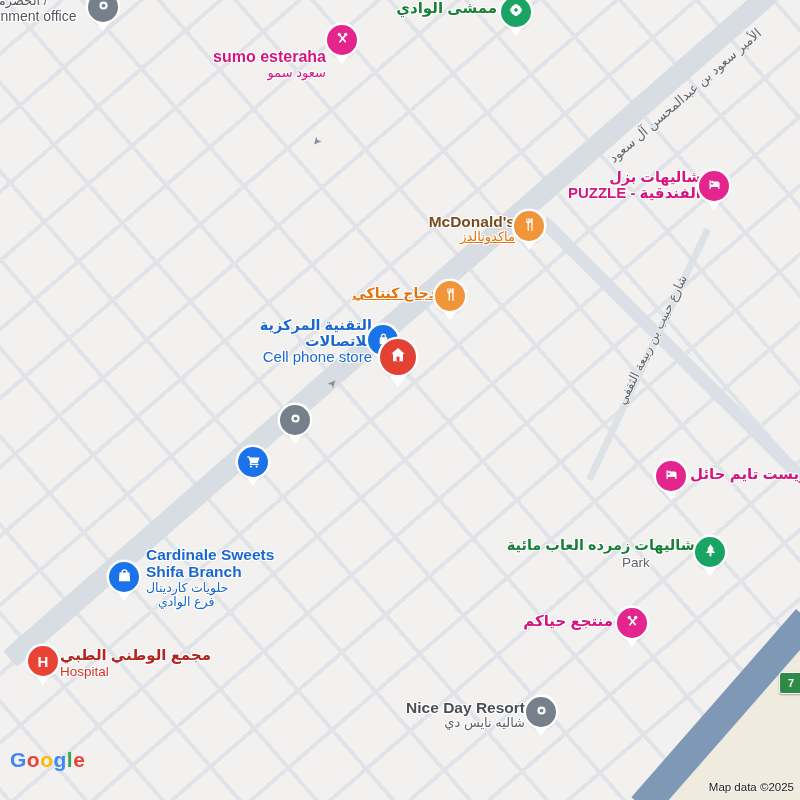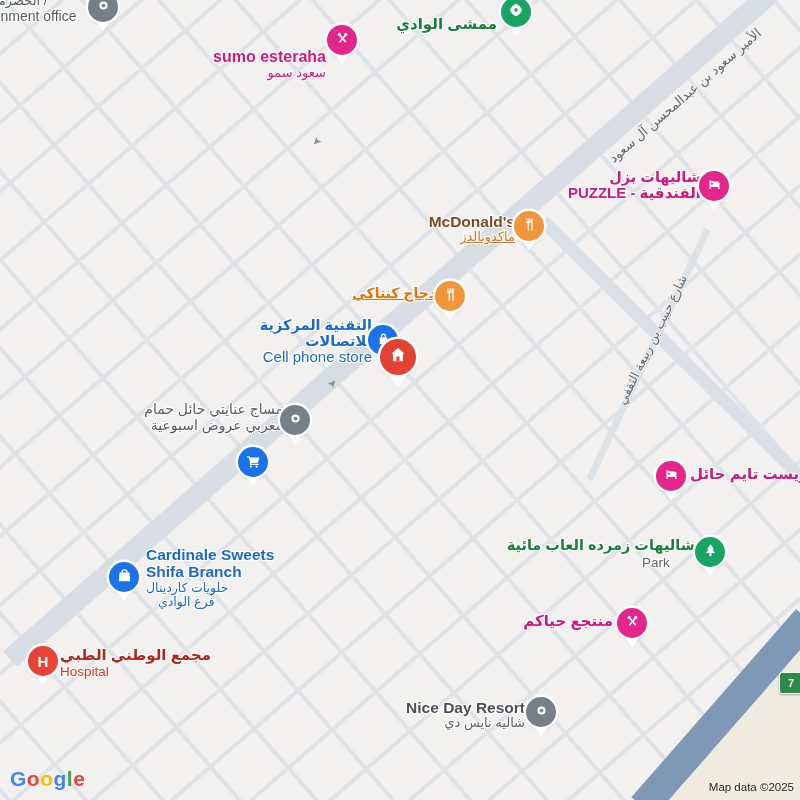--- a/index.html
+++ b/index.html
@@ -34,21 +34,21 @@
     border:6px solid transparent;border-top:8px solid #fff;border-bottom:0;}
   .pin.pink{background:#e5258e;} .pin.orange{background:#f0953a;} .pin.blue{background:#1a73e8;}
   .pin.green{background:#19a463;} .pin.red{background:#e94335;} .pin.gray{background:#75808b;}
   .pin.dest{width:36px;height:36px;background:#e34133;z-index:6;}
   .pin.dest::after{border-width:8px;border-top-width:11px;}
   .pin.under{z-index:4;}
   .pin .hletter{color:#fff;font-weight:bold;font-size:15px;}
 
   .arrow{position:absolute;color:#8a9099;font-size:11px;z-index:2;}
 
-  .logo{position:absolute;left:10px;top:767px;z-index:10;font-size:21px;font-weight:bold;letter-spacing:.5px;cursor:pointer;}
+  .logo{position:absolute;left:10px;top:748px;z-index:10;font-size:21px;font-weight:bold;letter-spacing:.5px;cursor:pointer;}
   .logo span{display:inline-block;}
   .lg-b{color:#4285F4;} .lg-r{color:#EA4335;} .lg-y{color:#FBBC05;} .lg-g{color:#34A853;}
   .attrib{position:absolute;right:6px;top:781px;z-index:10;font-size:11.5px;color:#1a1a1a;
     text-shadow:0 0 2px #fff,0 0 2px #fff;}
   .shield{position:absolute;left:779px;top:672px;width:22px;height:20px;background:#2e8b47;
     border:1.5px solid #fff;border-radius:3px;z-index:3;display:flex;align-items:center;justify-content:center;
     color:#fff;font-size:11px;font-weight:bold;box-shadow:0 1px 2px rgba(0,0,0,.3);}
 </style>
 </head>
 <body>
@@ -70,21 +70,21 @@
   <div class="lbl gray-t" style="left:-12px;top:-6px;">
     <div style="font-size:13px;">الحضرمي /</div>
     <div style="font-size:14px;">ernment office</div>
   </div>
 
   <div class="lbl pink-t" style="right:474px;top:24px;text-align:right;">
     <div class="b" style="font-size:16px;margin-top:24px;">sumo esteraha</div>
     <div style="font-size:13px;">سعود سمو</div>
   </div>
 
-  <div class="lbl green-t b" style="right:303px;top:0px;font-size:15px;margin-top:16px;">
+  <div class="lbl green-t b" style="right:303px;top:0px;font-size:15px;">
     <span>ممشى الوادي</span>
   </div>
 
   <div class="lbl pink-t b" style="right:99px;top:169px;text-align:right;">
     <div style="font-size:14.5px;">شاليهات بزل</div>
     <div dir="rtl" style="font-size:15px;">الفندقية - PUZZLE</div>
   </div>
 
   <div class="lbl" style="right:285px;top:213px;text-align:right;">
     <div class="b" style="font-size:15.5px;color:#7b4b1e;">McDonald's</div>
@@ -94,36 +94,32 @@
   <div class="lbl orange-t b" style="right:364px;top:286px;font-size:14px;">
     <span>دجاج كنتاكي</span>
   </div>
 
   <div class="lbl blue-t" style="right:428px;top:317px;text-align:right;">
     <div class="b" style="font-size:14.5px;">التقنية المركزية</div>
     <div class="b" style="font-size:14.5px;">للاتصالات</div>
     <div style="font-size:15px;">Cell phone store</div>
   </div>
 
-  <div class="lbl gray-t" style="right:517px;top:402px;text-align:right;font-size:14px;">
-    <div>مساج عنايتي حائل حمام</div>
-    <div>مغربي عروض اسبوعية</div>
-  </div>
 
   <div class="lbl" style="right:562px;top:447px;text-align:right;">
   </div>
 
   <div class="lbl pink-t b" style="left:690px;top:466px;font-size:15px;">
     <span>ريست تايم حائل</span>
   </div>
 
   <div class="lbl green-t b" style="right:105px;top:537px;font-size:14.5px;margin-left:41px;">
     <span>شاليهات زمرده العاب مائية</span>
   </div>
-  <div class="lbl" style="left:642px;top:555px;font-size:13.5px;color:#5f6368;">
+  <div class="lbl" style="left:622px;top:555px;font-size:13.5px;color:#5f6368;">
     <span>Park</span>
   </div>
 
   <div class="lbl pink-t b" style="right:187px;top:613px;font-size:15px;">
     <span>منتجع حياكم</span>
   </div>
 
   <div class="lbl blue-t" style="left:146px;top:546px;">
     <div class="b" style="font-size:15.5px;">Cardinale Sweets</div>
     <div class="b" style="font-size:15.5px;">Shifa Branch</div>

